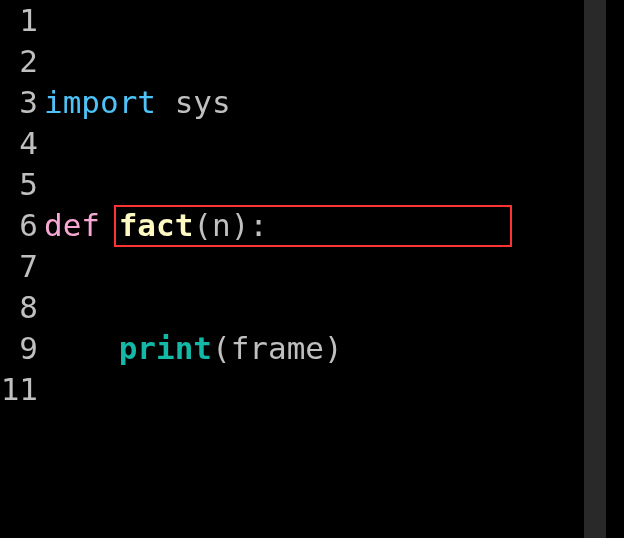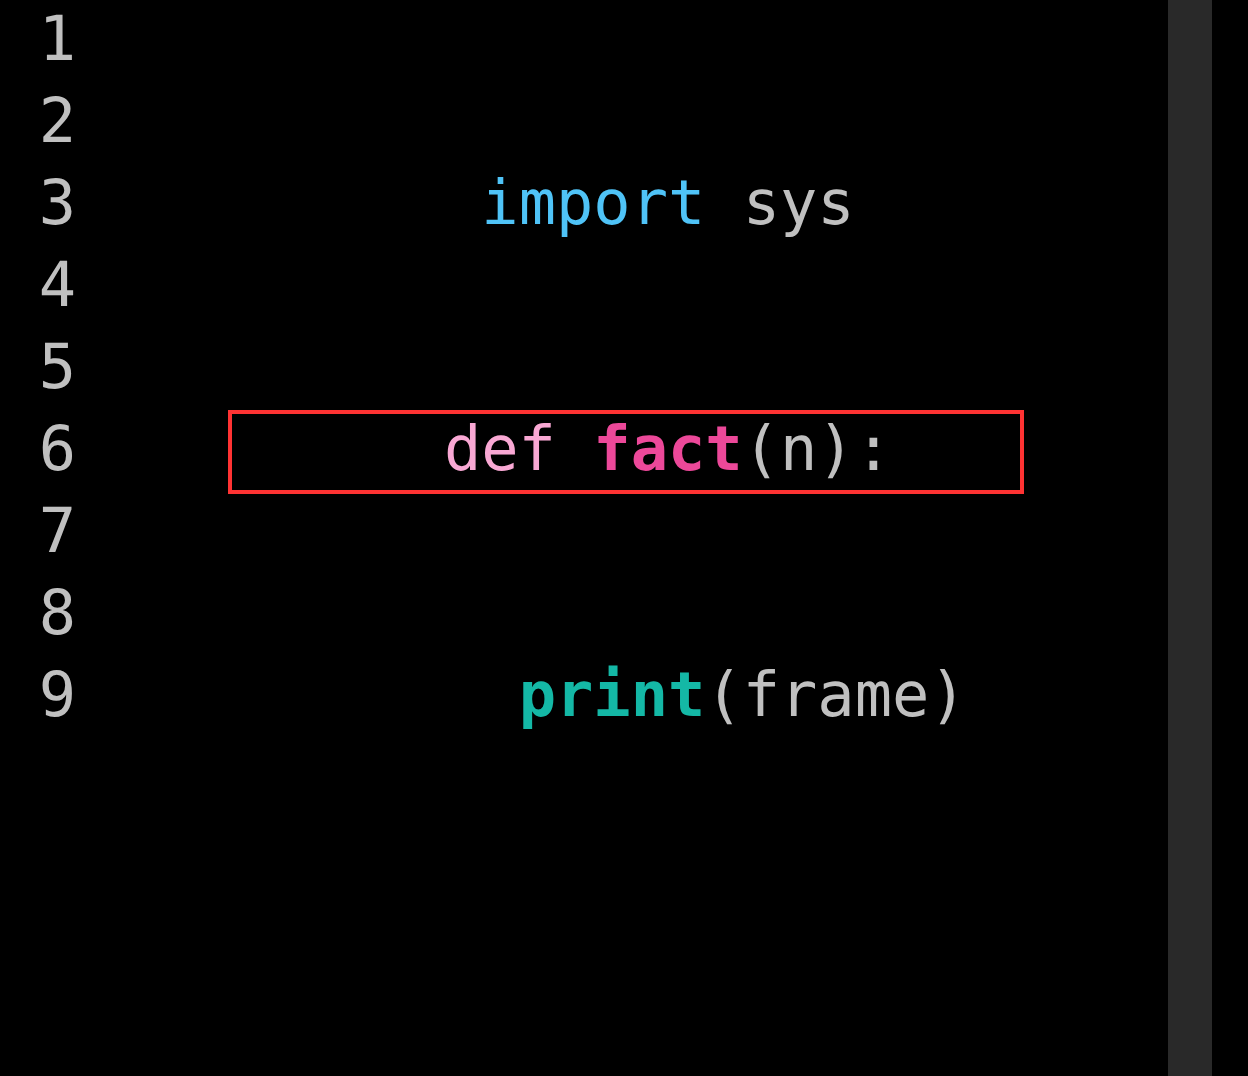--- a/index.html
+++ b/index.html
@@ -29,30 +29,29 @@
     user-select: none;
   }
   .gutter div {
     height: 41px;
   }
   .code {
     flex: 1;
     color: #c0c0c0;
     white-space: pre;
     position: relative;
-    text-align: center;
   }
   .code-line {
     height: 41px;
     position: relative;
   }
   .kw-import { color: #4fc3f7; }
   .kw-def    { color: #f9a8d4; }
   .mod       { color: #c0c0c0; }
-  .func-name { color: #ec4899; font-weight: bold; }
+  .func-name { color: #fef9c3; font-weight: bold; }
   .builtin   { color: #14b8a6; font-weight: bold; }
   .paren     { color: #c0c0c0; }
   .ident     { color: #c0c0c0; }
   .op        { color: #c0c0c0; }
   .red-box {
     position: absolute;
     border: 2px solid #ff3333;
     left: 114px;
     top: 205px;
     width: 398px;
@@ -76,20 +75,21 @@
   <div class="gutter">
     <div>1</div>
     <div>2</div>
     <div>3</div>
     <div>4</div>
     <div>5</div>
     <div>6</div>
     <div>7</div>
     <div>8</div>
     <div>9</div>
+    <div>11</div>
   </div>
 
   <div class="code">
     <div class="code-line"><span class="kw-import">import</span><span> </span><span class="mod">sys</span></div>
     <div class="code-line"><span class="kw-def">def</span><span> </span><span class="func-name">fact</span><span class="paren">(</span><span class="ident">n</span><span class="paren">)</span><span class="op">:</span></div>
     <div class="code-line"><span>    </span><span class="builtin">print</span><span class="paren">(</span><span class="ident">frame</span><span class="paren">)</span></div>
     
     
     
     

